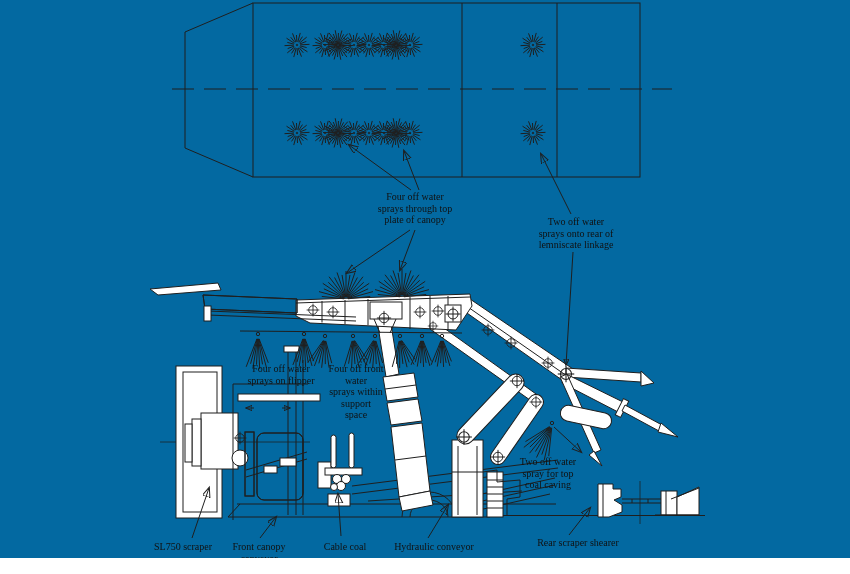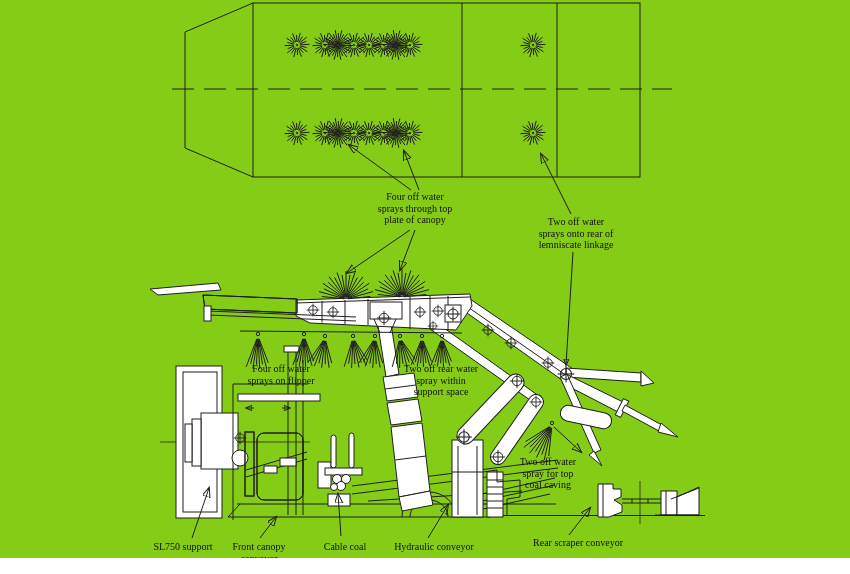--- a/index.html
+++ b/index.html
@@ -1,16 +1,16 @@
 <!DOCTYPE html>
 <html><head>
 <meta charset="utf-8">
 <style>
   html,body{margin:0;padding:0;background:#fff;}
-  .stage{position:relative;width:850px;height:558px;background:#84cc16;overflow:hidden;
+  .stage{position:relative;width:850px;height:558px;background:#0369a1;overflow:hidden;
          font-family:"Liberation Serif", serif;}
   .stage svg{position:absolute;left:0;top:0;}
   svg line,svg path,svg rect,svg circle,svg polygon,svg polyline{
       stroke:#1f1f1f;stroke-width:1;fill:none;stroke-linecap:butt;}
   .wf{fill:#ffffff;}
   .dash{stroke-dasharray:22 10;}
   .thin{stroke-width:0.75;}
   .lbl{position:absolute;transform:translateX(-50%);white-space:pre-line;text-align:center;
        font:10px/11.5px "Liberation Serif", serif;color:#111;}
 </style>
@@ -756,25 +756,27 @@
 </svg>
 
 <div class="lbl" style="left:415px;top:191px">Four off water
 sprays through top
 plate of canopy</div>
 <div class="lbl" style="left:576px;top:216px">Two off water
 sprays onto rear of
 lemniscate linkage</div>
 <div class="lbl" style="left:281px;top:363px">Four off water
 sprays on flipper</div>
-<div class="lbl" style="left:441px;top:363px">Two off rear water
-spray within
-support space</div>
+<div class="lbl" style="left:356px;top:363px">Four off front
+water
+sprays within
+support
+space</div>
 <div class="lbl" style="left:548px;top:456px">Two off water
 spray for top
 coal caving</div>
-<div class="lbl" style="left:183px;top:541px">SL750 support</div>
+<div class="lbl" style="left:183px;top:541px">SL750 scraper</div>
 <div class="lbl" style="left:259px;top:541px">Front canopy
 conveyor</div>
 <div class="lbl" style="left:345px;top:541px">Cable coal</div>
 <div class="lbl" style="left:434px;top:541px">Hydraulic conveyor</div>
-<div class="lbl" style="left:578px;top:537px">Rear scraper conveyor</div>
+<div class="lbl" style="left:578px;top:537px">Rear scraper shearer</div>
 </div>
 
 </body></html>

